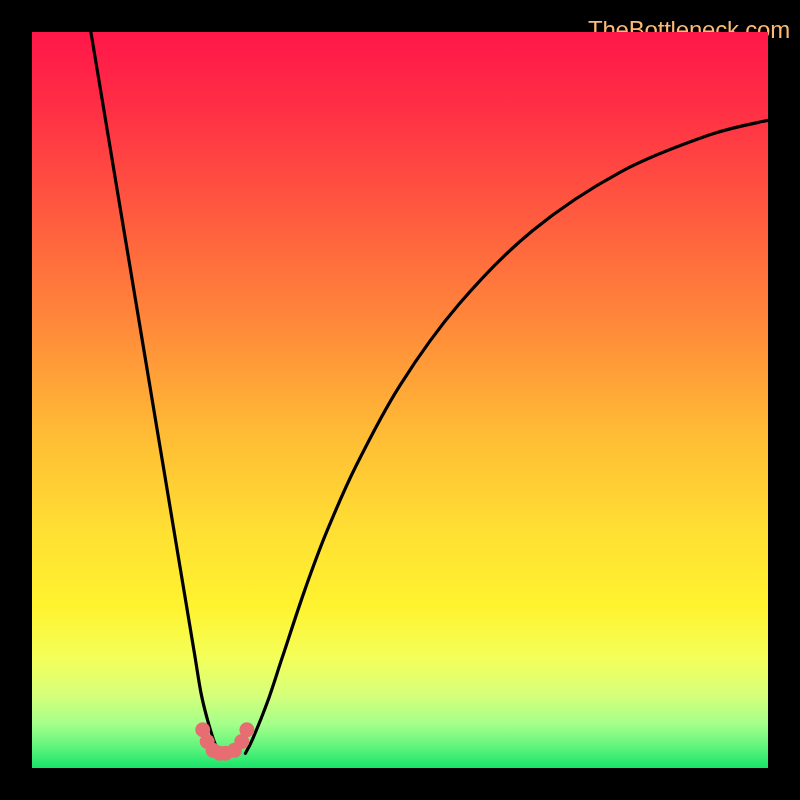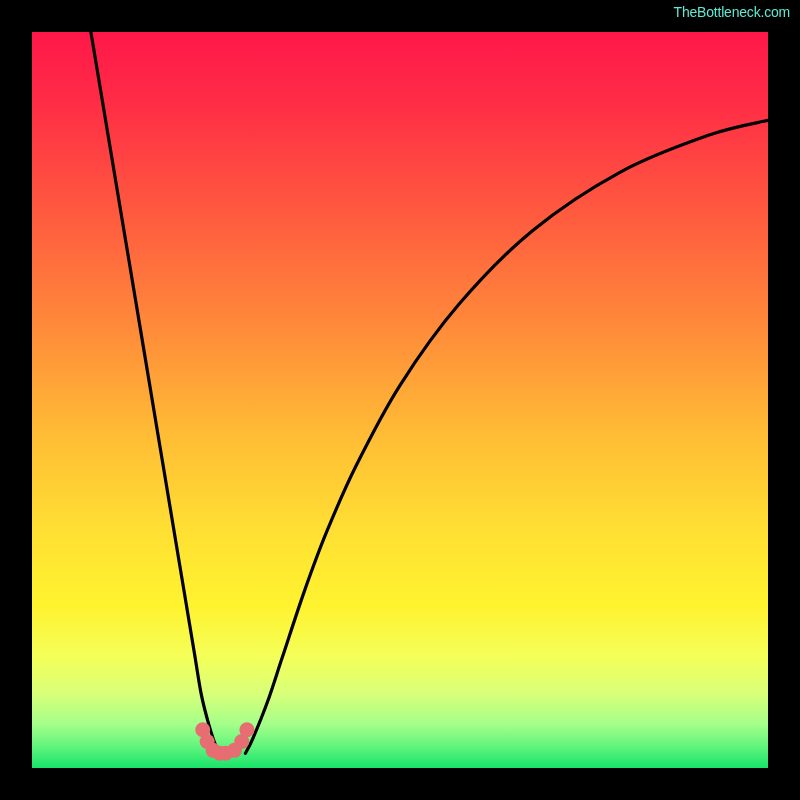--- a/index.html
+++ b/index.html
@@ -14,24 +14,24 @@
   .frame {
     position: absolute;
     left: 32px;
     top: 32px;
     width: 736px;
     height: 736px;
     background: #000;
   }
   .watermark {
     position: absolute;
-    top: 4px;
+    top: 16px;
     right: 10px;
-    font-size: 14px;
-    color: #5eead4;
+    font-size: 24px;
+    color: #fdba74;
     letter-spacing: -0.2px;
     font-weight: 500;
   }
   svg {
     display: block;
   }
 </style>
 </head>
 <body>
 

